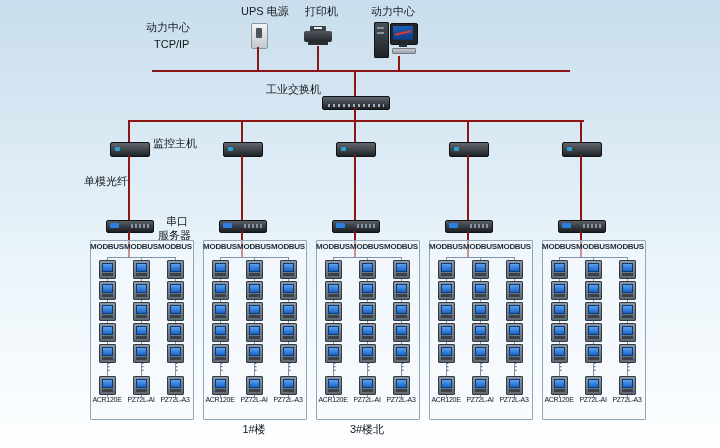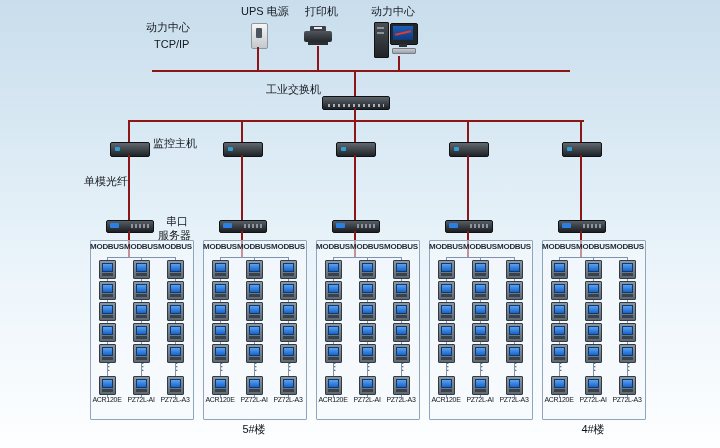--- a/index.html
+++ b/index.html
@@ -263,21 +263,21 @@
           <i class="scr"></i>
         </div>
         <div class="meter" style="left:77px;top:224px">
           <i class="scr"></i>
         </div>
         <div class="dots" style="left:82px;top:242px">⋮</div>
         <div class="meter" style="left:77px;top:256px">
           <i class="scr"></i>
         </div>
         <div class="model-lbl" style="left:68px;top:276px">PZ72L-A3</div>
-        <div class="bldg-lbl">5#楼</div>
+        <div class="bldg-lbl">1#楼</div>
       </div>
       <div class="group" style="left: 316px;">
         <div class="line vline" style="left:38px;top:2px;height:20px"></div>
         <div class="transceiver" style="left:20px;top:22px">
           <i class="led"></i>
         </div>
         <div class="line vline" style="left:38px;top:35px;height:65px"></div>
         <div class="server" style="left:16px;top:100px"></div>
         <div class="line vline" style="left:38px;top:111px;height:26px"></div>
         <div class="gbox"></div>
@@ -341,20 +341,21 @@
           <i class="scr"></i>
         </div>
         <div class="meter" style="left:77px;top:224px">
           <i class="scr"></i>
         </div>
         <div class="dots" style="left:82px;top:242px">⋮</div>
         <div class="meter" style="left:77px;top:256px">
           <i class="scr"></i>
         </div>
         <div class="model-lbl" style="left:68px;top:276px">PZ72L-A3</div>
+        <div class="bldg-lbl">3#楼北</div>
       </div>
       <div class="group" style="left: 429px;">
         <div class="line vline" style="left:38px;top:2px;height:20px"></div>
         <div class="transceiver" style="left:20px;top:22px">
           <i class="led"></i>
         </div>
         <div class="line vline" style="left:38px;top:35px;height:65px"></div>
         <div class="server" style="left:16px;top:100px"></div>
         <div class="line vline" style="left:38px;top:111px;height:26px"></div>
         <div class="gbox"></div>
@@ -495,16 +496,15 @@
           <i class="scr"></i>
         </div>
         <div class="meter" style="left:77px;top:224px">
           <i class="scr"></i>
         </div>
         <div class="dots" style="left:82px;top:242px">⋮</div>
         <div class="meter" style="left:77px;top:256px">
           <i class="scr"></i>
         </div>
         <div class="model-lbl" style="left:68px;top:276px">PZ72L-A3</div>
-        <div class="bldg-lbl">4#楼</div>
       </div>
     </div>
 </div>
 
 </body></html>

